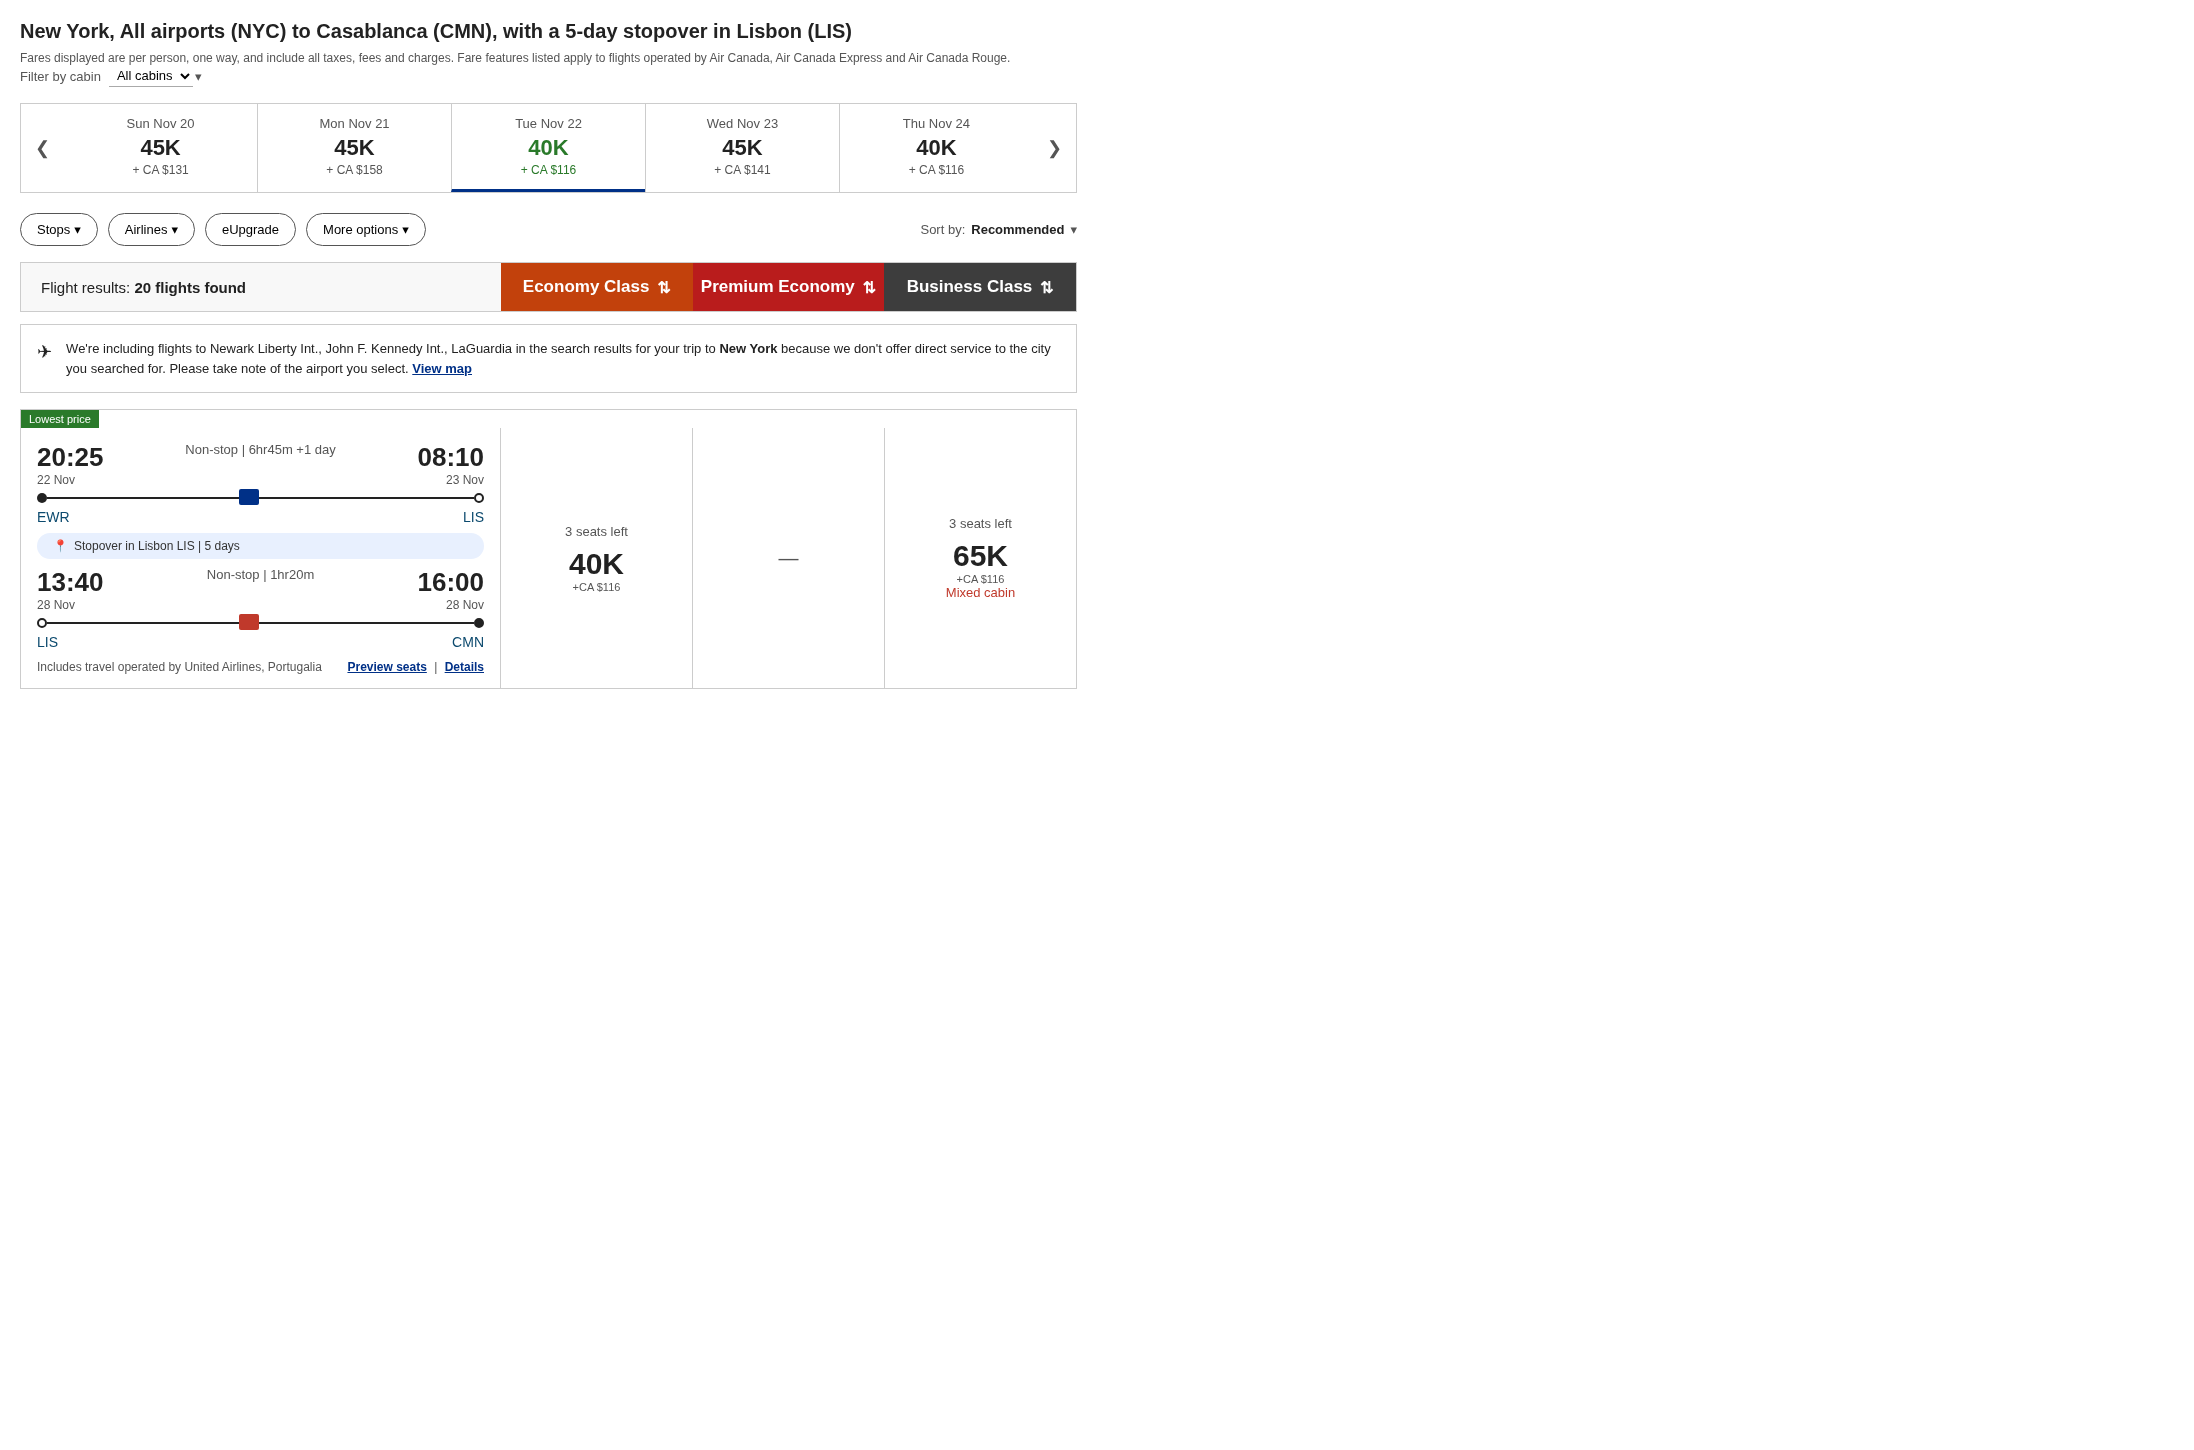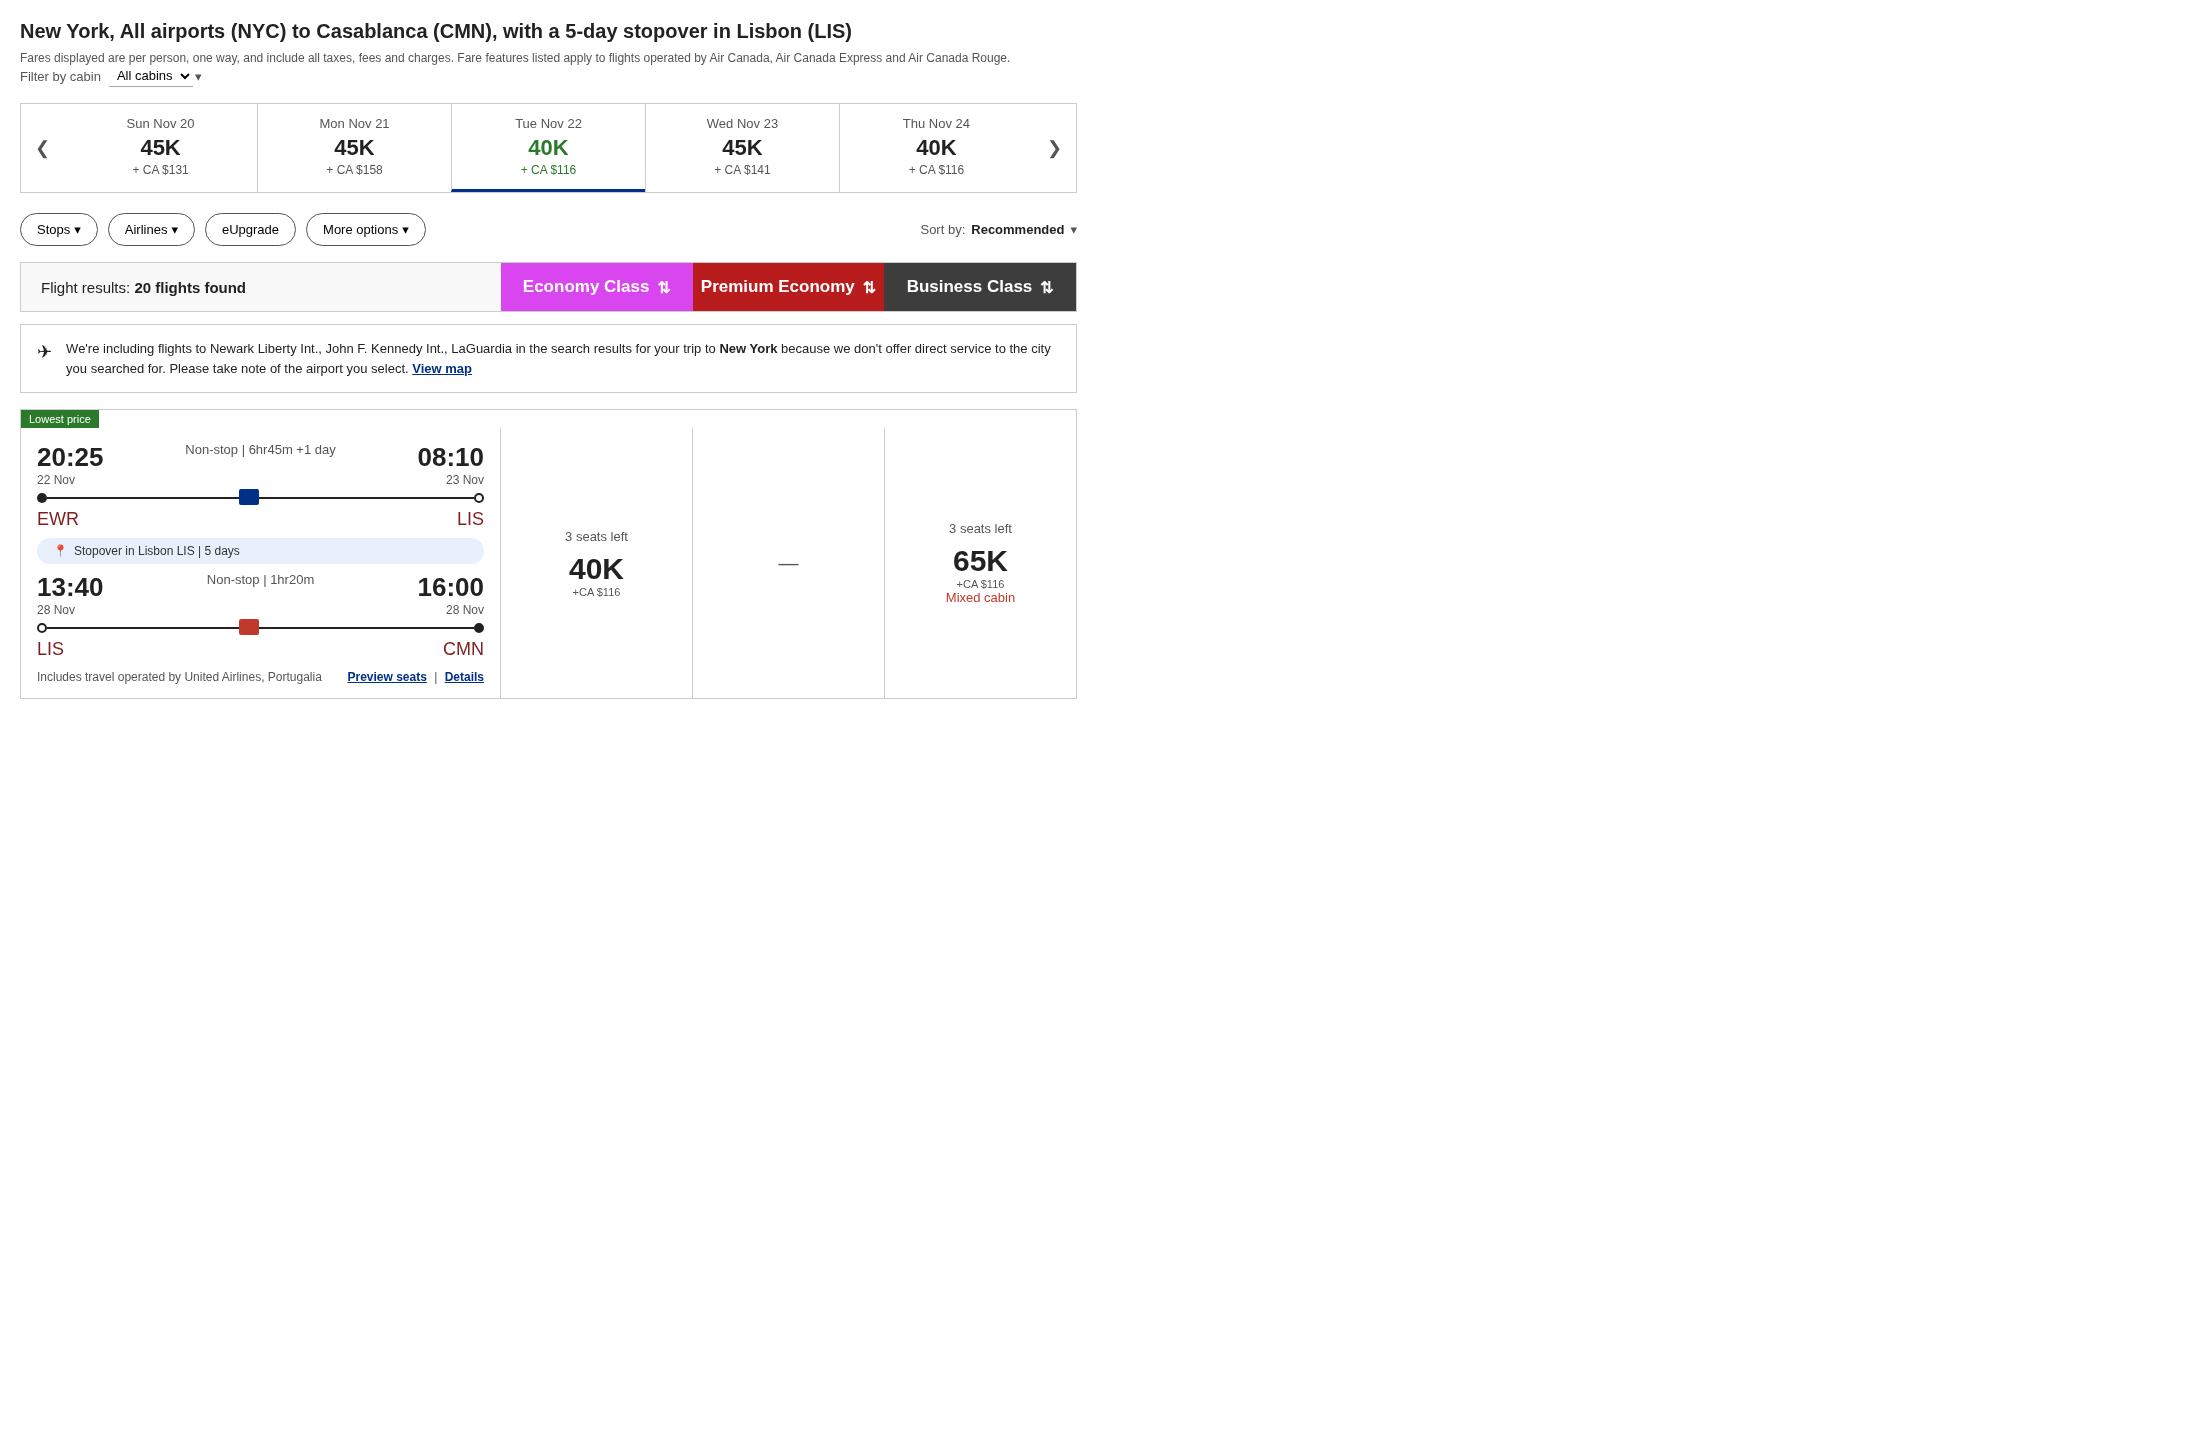--- a/index.html
+++ b/index.html
@@ -32,21 +32,21 @@
     .sort-area { margin-left: auto; display: flex; align-items: center; gap: 6px; font-size: 13px; }
     .sort-label { color: #555; }
     .sort-value { font-weight: bold; }
     .sort-arrow { color: #555; }
 
     .results-header { display: flex; align-items: stretch; border: 1px solid #ccc; margin-bottom: 12px; }
     .results-count-cell { flex: 0 0 480px; display: flex; align-items: center; padding: 14px 20px; font-size: 15px; background: #f8f8f8; }
     .results-count-cell .label { font-weight: normal; }
     .results-count-cell .count { font-weight: bold; }
     .class-header { flex: 1; display: flex; align-items: center; justify-content: center; padding: 14px 8px; font-size: 17px; font-weight: bold; color: #fff; cursor: pointer; gap: 8px; }
-    .class-header.economy { background: #d946ef; }
+    .class-header.economy { background: #c2410c; }
     .class-header.premium { background: #b91c1c; }
     .class-header.business { background: #3d3d3d; }
     .class-header-sort { font-size: 16px; }
 
     .notice-box { display: flex; align-items: flex-start; gap: 14px; border: 1px solid #ccc; padding: 14px 16px; margin-bottom: 16px; background: #fff; font-size: 13px; }
     .notice-icon { font-size: 18px; margin-top: 2px; }
     .notice-text { line-height: 1.5; }
     .notice-text a { color: #003087; font-weight: bold; }
 
     .lowest-price-badge { background: #2a7a2a; color: #fff; font-size: 11px; padding: 3px 8px; display: inline-block; margin-bottom: 0; }
@@ -55,21 +55,21 @@
     .flight-card-inner { display: flex; align-items: stretch; }
     .flight-info { flex: 0 0 480px; padding: 14px 16px; border-right: 1px solid #ccc; }
     .flight-row { display: flex; align-items: flex-start; justify-content: space-between; }
     .flight-time { font-size: 26px; font-weight: bold; }
     .flight-time-small { font-size: 12px; color: #555; }
     .flight-duration { text-align: center; font-size: 13px; color: #555; }
     .flight-line { display: flex; align-items: center; margin: 6px 0; position: relative; }
     .flight-line-bar { flex: 1; height: 2px; background: #222; }
     .flight-line-dot-left { width: 10px; height: 10px; border-radius: 50%; background: #222; flex-shrink: 0; }
     .flight-line-dot-right { width: 10px; height: 10px; border-radius: 50%; border: 2px solid #222; background: #fff; flex-shrink: 0; }
-    .airport-row { display: flex; justify-content: space-between; font-size: 18px; color: #7f1d1d; }
+    .airport-row { display: flex; justify-content: space-between; font-size: 14px; color: #0c4a6e; }
     .stopover-box { background: #e8f0fe; border-radius: 20px; padding: 6px 16px; font-size: 12px; color: #333; margin: 8px 0; display: flex; align-items: center; gap: 6px; }
     .flight-footer { display: flex; align-items: center; justify-content: space-between; margin-top: 10px; font-size: 12px; color: #555; }
     .flight-footer a { color: #003087; font-weight: bold; }
     .flight-footer .pipe { margin: 0 4px; }
 
     .price-cell { flex: 1; display: flex; flex-direction: column; align-items: center; justify-content: center; padding: 14px 8px; border-right: 1px solid #ccc; }
     .price-cell:last-child { border-right: none; }
     .seats-left { font-size: 13px; color: #555; margin-bottom: 8px; }
     .price-points { font-size: 30px; font-weight: bold; }
     .price-tax { font-size: 11px; color: #555; }

